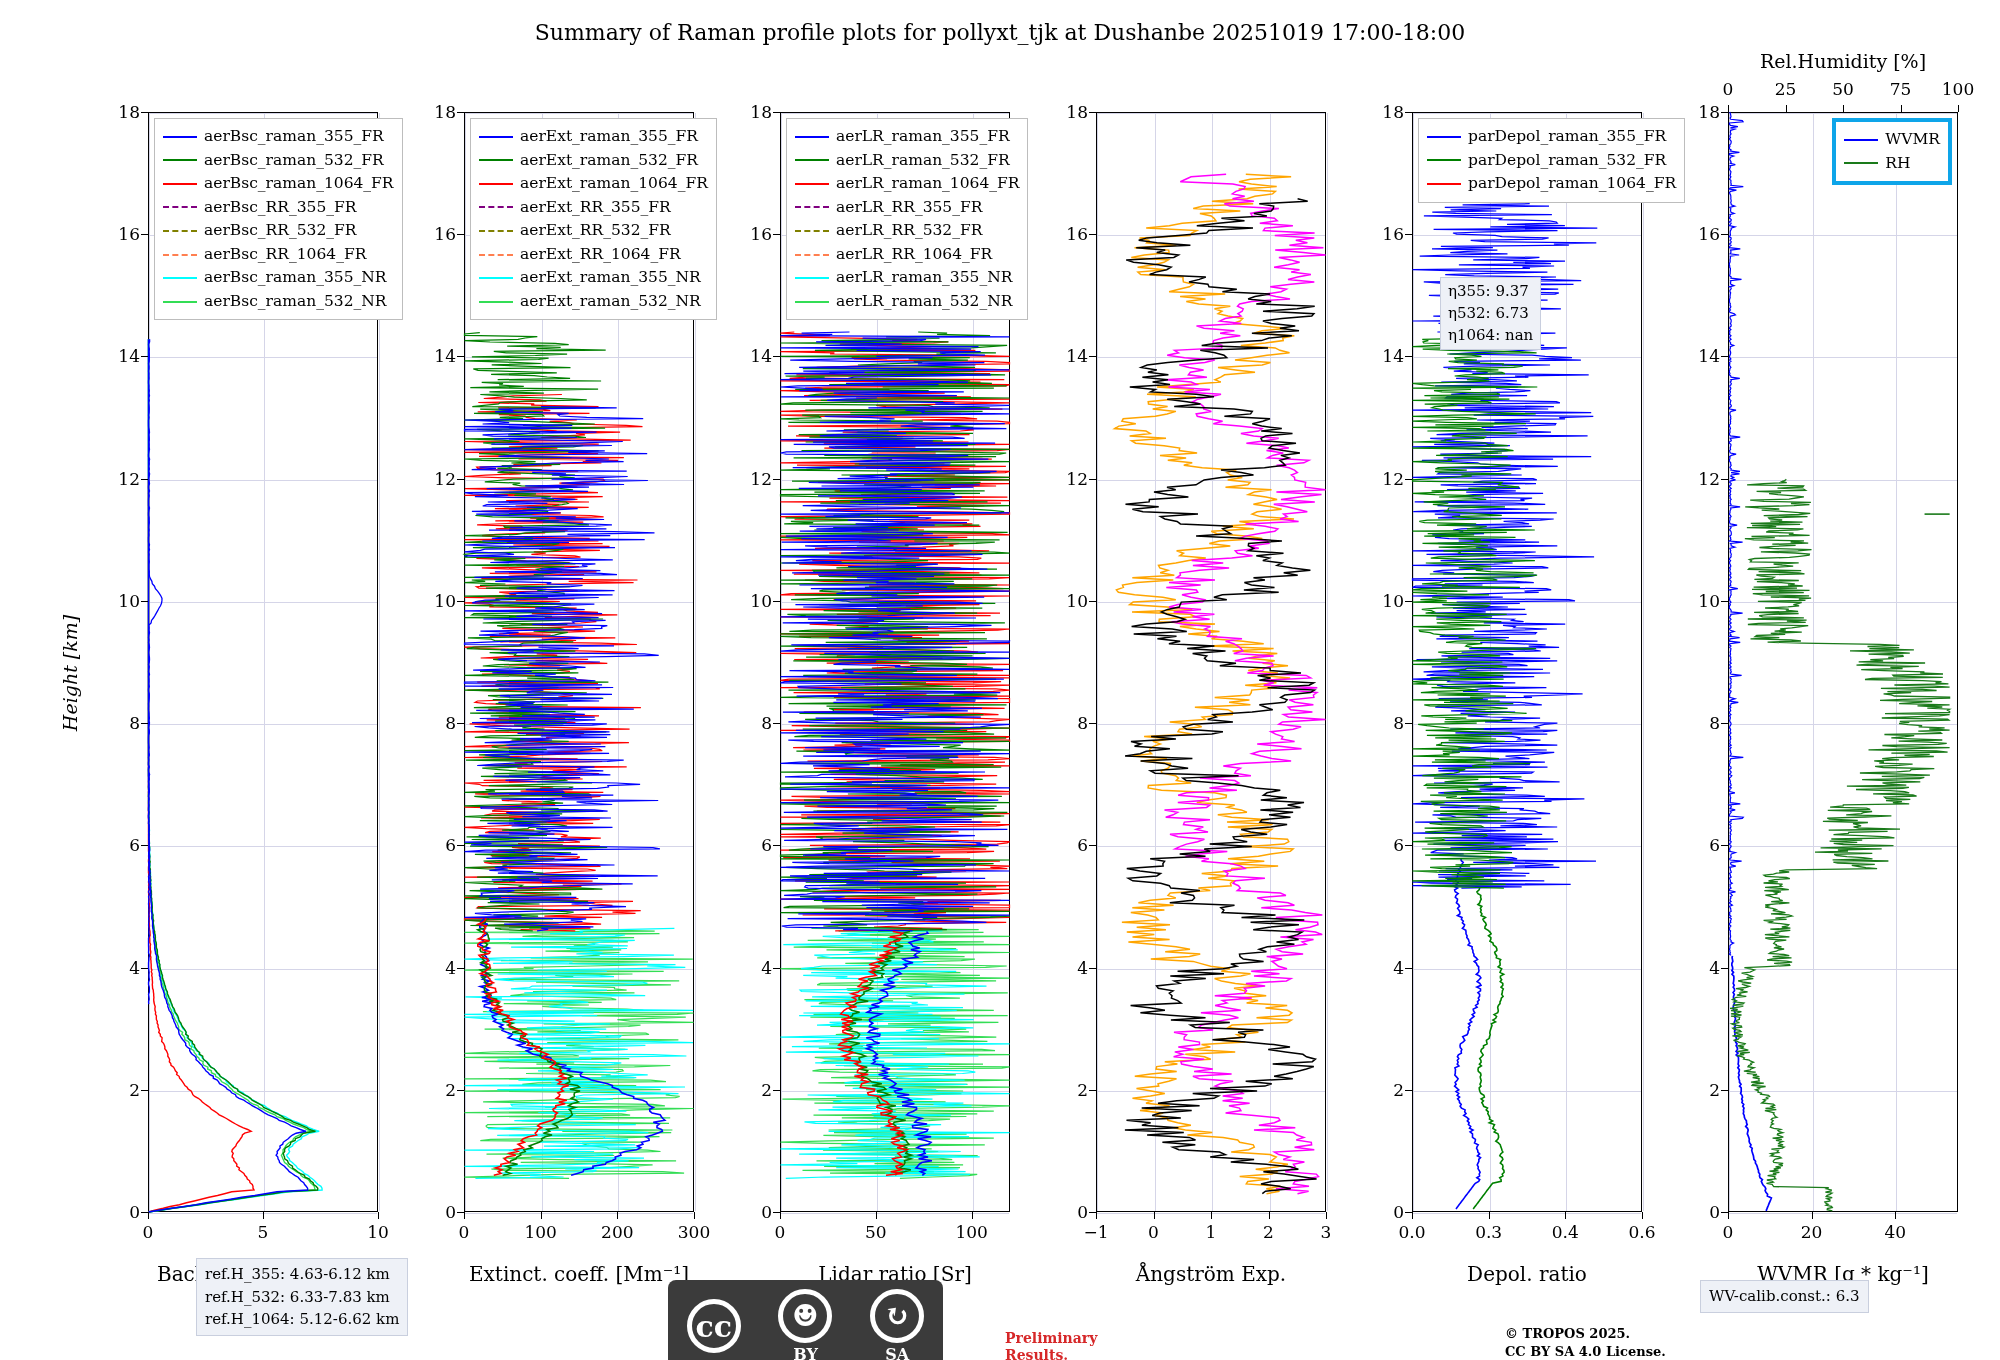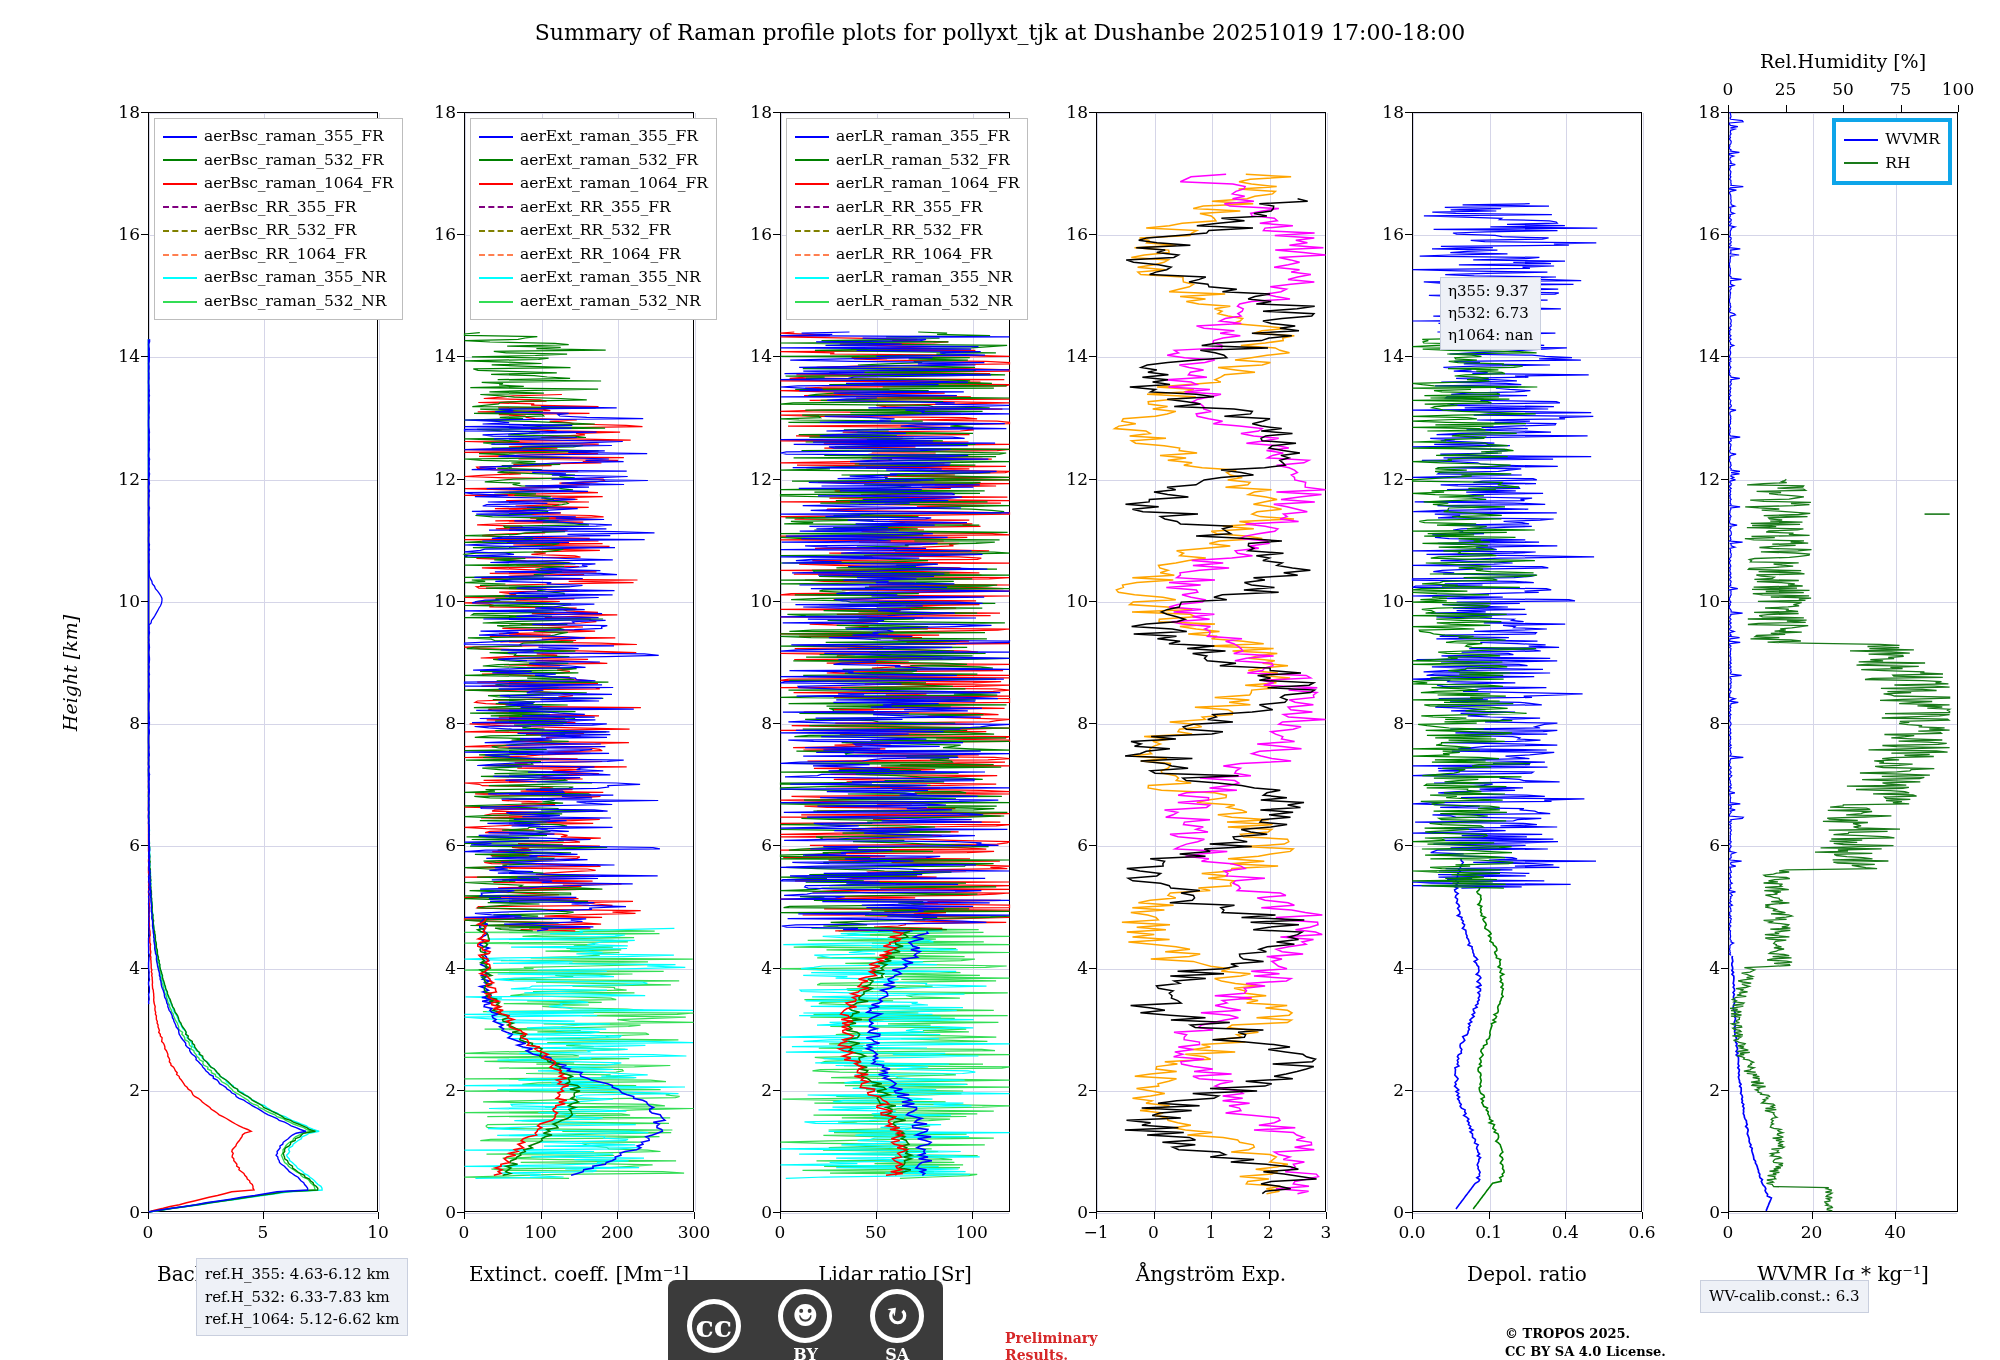--- a/index.html
+++ b/index.html
@@ -407,20 +407,34 @@
       <div class="grid-line-h" style="top: 366.667px;"></div>
       <div class="grid-line-h" style="top: 244.444px;"></div>
       <div class="grid-line-h" style="top: 122.222px;"></div>
       <div class="grid-line-h" style="top: 0px;"></div>
       <div class="grid-line-v" style="left: 0px;"></div>
       <div class="grid-line-v" style="left: 76.6667px;"></div>
       <div class="grid-line-v" style="left: 153.333px;"></div>
       <div class="grid-line-v" style="left: 230px;"></div>
     </div>
   <div class="xlabel">Depol. ratio</div>
+  <div class="legend" id="leg5">
+      <div class="row">
+        <span class="swatch" style="border-top-color: rgb(0, 0, 255); border-top-style: solid;"></span>
+        <span class="lbl">parDepol_raman_355_FR</span>
+      </div>
+      <div class="row">
+        <span class="swatch" style="border-top-color: rgb(0, 128, 0); border-top-style: solid;"></span>
+        <span class="lbl">parDepol_raman_532_FR</span>
+      </div>
+      <div class="row">
+        <span class="swatch" style="border-top-color: rgb(255, 0, 0); border-top-style: solid;"></span>
+        <span class="lbl">parDepol_raman_1064_FR</span>
+      </div>
+    </div>
   <svg class="series" id="svg5" width="230" height="1100">
       <path d="M44.0,1096.9 L45.4,1095.1 L46.7,1093.3 L48.1,1091.4 L49.5,1089.6 L50.9,1087.8 L52.3,1085.9 L53.6,1084.1 L55.0,1082.3 L56.4,1080.4 L57.8,1078.6 L59.2,1076.8 L60.5,1074.9 L61.9,1073.1 L63.3,1071.3 L66.7,1069.4 L67.7,1067.6 L64.8,1065.8 L67.6,1063.9 L67.2,1062.1 L68.1,1060.3 L67.1,1058.4 L66.0,1056.6 L66.3,1054.8 L65.2,1052.9 L66.0,1051.1 L66.9,1049.3 L66.8,1047.4 L68.5,1045.6 L65.4,1043.8 L67.6,1041.9 L65.9,1040.1 L65.7,1038.3 L64.6,1036.4 L65.1,1034.6 L66.2,1032.8 L62.5,1030.9 L63.3,1029.1 L63.4,1027.3 L60.5,1025.4 L60.5,1023.6 L60.5,1021.8 L58.1,1019.9 L61.0,1018.1 L57.5,1016.3 L58.7,1014.4 L56.4,1012.6 L57.1,1010.8 L55.3,1008.9 L56.8,1007.1 L54.9,1005.3 L51.7,1003.4 L54.0,1001.6 L52.7,999.8 L53.1,997.9 L49.5,996.1 L48.1,994.3 L49.2,992.4 L47.5,990.6 L47.3,988.8 L45.6,986.9 L47.6,985.1 L45.1,983.3 L46.7,981.4 L44.0,979.6 L46.7,977.8 L44.6,975.9 L42.6,974.1 L44.1,972.3 L43.1,970.4 L45.0,968.6 L46.1,966.8 L44.5,964.9 L42.8,963.1 L43.3,961.3 L43.3,959.4 L43.5,957.6 L42.9,955.8 L46.9,953.9 L45.2,952.1 L46.1,950.3 L45.3,948.4 L46.7,946.6 L45.4,944.8 L46.4,942.9 L49.4,941.1 L49.1,939.3 L49.8,937.4 L48.3,935.6 L48.0,933.8 L48.4,931.9 L51.0,930.1 L52.8,928.3 L51.7,926.4 L50.7,924.6 L55.0,922.8 L56.0,920.9 L56.2,919.1 L57.4,917.3 L56.4,915.4 L58.0,913.6 L56.5,911.8 L59.7,909.9 L57.9,908.1 L59.6,906.3 L62.1,904.4 L60.2,902.6 L62.8,900.8 L61.6,898.9 L61.2,897.1 L65.1,895.3 L63.6,893.4 L66.1,891.6 L65.5,889.8 L67.2,887.9 L66.3,886.1 L67.6,884.3 L67.6,882.4 L65.9,880.6 L68.5,878.8 L68.5,876.9 L64.8,875.1 L69.0,873.3 L67.8,871.4 L65.1,869.6 L67.0,867.8 L68.9,865.9 L67.7,864.1 L64.3,862.3 L66.5,860.4 L67.0,858.6 L66.6,856.8 L66.7,854.9 L65.0,853.1 L64.4,851.3 L62.2,849.4 L65.6,847.6 L64.2,845.8 L61.9,843.9 L61.9,842.1 L60.9,840.3 L60.9,838.4 L60.0,836.6 L60.1,834.8 L56.1,832.9 L57.8,831.1 L56.9,829.3 L56.4,827.4 L54.8,825.6 L55.1,823.8 L54.0,821.9 L54.0,820.1 L53.8,818.3 L50.4,816.4 L52.0,814.6 L52.6,812.8 L50.4,810.9 L51.3,809.1 L49.4,807.3 L50.0,805.4 L45.4,803.6 L47.9,801.8 L47.9,799.9 L46.9,798.1 L45.6,796.3 L47.5,794.4 L46.6,792.6 L44.4,790.8 L45.3,788.9 L45.5,787.1 L43.3,785.3 L44.0,783.4 L46.1,781.6 L43.2,779.8 L42.6,777.9 L45.6,776.1 L42.0,774.3 L44.9,772.4 L46.2,770.6 L43.8,768.8 L43.7,766.9 L45.5,765.1 L45.5,763.3 L46.0,761.4 L48.2,759.6 L46.7,757.8 L48.2,755.9 L48.9,754.1 L49.8,752.3 L51.2,750.4 L49.2,748.6 L49.0,746.8" fill="none" stroke="#0000ff" stroke-width="1.6"></path>
       <path d="M61.2,1096.9 L62.6,1095.1 L64.0,1093.3 L65.4,1091.4 L66.8,1089.6 L68.1,1087.8 L69.5,1085.9 L70.9,1084.1 L72.3,1082.3 L73.7,1080.4 L75.0,1078.6 L76.4,1076.8 L77.8,1074.9 L79.2,1073.1 L80.6,1071.3 L89.1,1069.4 L89.1,1067.6 L87.7,1065.8 L90.9,1063.9 L90.2,1062.1 L92.1,1060.3 L91.9,1058.4 L90.5,1056.6 L91.0,1054.8 L90.6,1052.9 L88.3,1051.1 L89.5,1049.3 L90.9,1047.4 L90.2,1045.6 L87.8,1043.8 L88.7,1041.9 L90.9,1040.1 L90.0,1038.3 L89.5,1036.4 L88.7,1034.6 L88.3,1032.8 L86.4,1030.9 L83.8,1029.1 L85.8,1027.3 L86.6,1025.4 L86.5,1023.6 L85.9,1021.8 L82.2,1019.9 L83.7,1018.1 L80.9,1016.3 L81.6,1014.4 L82.5,1012.6 L77.2,1010.8 L80.6,1008.9 L77.5,1007.1 L77.8,1005.3 L76.8,1003.4 L75.8,1001.6 L76.3,999.8 L74.2,997.9 L75.5,996.1 L71.7,994.3 L70.9,992.4 L69.8,990.6 L71.4,988.8 L69.1,986.9 L72.4,985.1 L71.9,983.3 L68.9,981.4 L68.0,979.6 L67.4,977.8 L67.2,975.9 L69.0,974.1 L68.0,972.3 L68.8,970.4 L69.2,968.6 L68.6,966.8 L68.2,964.9 L69.0,963.1 L68.6,961.3 L66.3,959.4 L66.0,957.6 L66.4,955.8 L69.4,953.9 L67.4,952.1 L69.1,950.3 L68.9,948.4 L67.7,946.6 L69.6,944.8 L71.2,942.9 L70.0,941.1 L68.8,939.3 L69.4,937.4 L71.6,935.6 L71.5,933.8 L75.1,931.9 L74.7,930.1 L74.4,928.3 L77.2,926.4 L77.5,924.6 L78.2,922.8 L77.8,920.9 L78.1,919.1 L78.7,917.3 L79.3,915.4 L80.0,913.6 L79.4,911.8 L83.5,909.9 L80.9,908.1 L83.7,906.3 L84.6,904.4 L82.1,902.6 L85.7,900.8 L86.3,898.9 L86.0,897.1 L85.7,895.3 L86.4,893.4 L88.0,891.6 L88.0,889.8 L89.0,887.9 L89.3,886.1 L91.1,884.3 L89.7,882.4 L90.3,880.6 L90.4,878.8 L91.3,876.9 L89.0,875.1 L90.8,873.3 L90.8,871.4 L88.2,869.6 L89.7,867.8 L88.4,865.9 L88.4,864.1 L91.7,862.3 L88.0,860.4 L88.7,858.6 L89.7,856.8 L86.1,854.9 L88.1,853.1 L88.1,851.3 L87.7,849.4 L88.7,847.6 L84.3,845.8 L84.7,843.9 L83.3,842.1 L82.7,840.3 L84.9,838.4 L84.8,836.6 L83.9,834.8 L81.3,832.9 L81.0,831.1 L77.9,829.3 L78.8,827.4 L78.9,825.6 L76.5,823.8 L79.1,821.9 L78.0,820.1 L76.2,818.3 L72.9,816.4 L73.0,814.6 L74.3,812.8 L73.6,810.9 L71.8,809.1 L70.9,807.3 L73.4,805.4 L69.1,803.6 L69.9,801.8 L68.5,799.9 L69.2,798.1 L68.4,796.3 L69.8,794.4 L65.9,792.6 L67.7,790.8 L68.3,788.9 L69.2,787.1 L68.6,785.3 L68.8,783.4 L66.0,781.6 L64.9,779.8 L67.1,777.9 L67.7,776.1" fill="none" stroke="#008000" stroke-width="1.6"></path>
       <path d="M49.4,776.1 L109.7,774.9 L0.5,773.7 L158.7,772.4 L19.2,771.2 L0.5,770.0 L132.3,768.8 L35.1,767.6 L60.1,766.3 L26.5,765.1 L113.8,763.9 L26.1,762.7 L117.4,761.4 L69.2,760.2 L26.9,759.0 L100.4,757.8 L33.6,756.6 L147.4,755.3 L102.9,754.1 L141.5,752.9 L121.3,751.7 L61.2,750.4 L184.0,749.2 L76.9,748.0 L105.1,746.8 L100.3,745.6 L59.8,744.3 L32.6,743.1 L51.7,741.9 L18.7,740.7 L22.0,739.4 L25.3,738.2 L135.9,737.0 L38.5,735.8 L85.5,734.6 L113.6,733.3 L21.4,732.1 L108.3,730.9 L146.0,729.7 L32.7,728.4 L141.4,727.2 L31.1,726.0 L114.9,724.8 L49.7,723.6 L130.2,722.3 L0.5,721.1 L57.4,719.9 L93.6,718.7 L54.3,717.4 L32.4,716.2 L145.2,715.0 L88.4,713.8 L124.9,712.6 L111.5,711.3 L3.1,710.1 L101.4,708.9 L105.4,707.7 L129.3,706.4 L43.8,705.2 L38.8,704.0 L20.5,702.8 L138.2,701.6 L125.7,700.3 L122.8,699.1 L107.6,697.9 L112.0,696.7 L28.2,695.4 L67.8,694.2 L39.0,693.0 L0.5,691.8 L23.0,690.6 L139.5,689.3 L132.2,688.1 L172.4,686.9 L49.0,685.7 L132.8,684.4 L114.6,683.2 L46.2,682.0 L26.2,680.8 L45.2,679.6 L103.1,678.3 L67.6,677.1 L111.0,675.9 L60.9,674.7 L72.3,673.4 L80.7,672.2 L22.0,671.0 L147.6,669.8 L111.7,668.6 L107.4,667.3 L87.5,666.1 L93.1,664.9 L0.5,663.7 L34.7,662.4 L119.5,661.2 L121.2,660.0 L26.4,658.8 L51.8,657.6 L25.9,656.3 L135.5,655.1 L0.5,653.9 L117.9,652.7 L81.0,651.4 L132.9,650.2 L84.9,649.0 L53.5,647.8 L117.4,646.6 L104.8,645.3 L93.5,644.1 L117.8,642.9 L130.7,641.7 L142.2,640.4 L39.8,639.2 L134.8,638.0 L46.2,636.8 L60.7,635.6 L73.7,634.3 L145.3,633.1 L102.6,631.9 L31.0,630.7 L104.1,629.4 L128.5,628.2 L106.3,627.0 L107.9,625.8 L100.7,624.6 L52.4,623.3 L135.3,622.1 L43.4,620.9 L131.2,619.7 L145.3,618.4 L38.2,617.2 L128.1,616.0 L123.2,614.8 L127.4,613.6 L132.2,612.3 L145.4,611.1 L73.0,609.9 L87.9,608.7 L91.2,607.4 L128.1,606.2 L78.3,605.0 L55.7,603.8 L75.8,602.6 L48.6,601.3 L103.1,600.1 L39.1,598.9 L73.5,597.7 L56.3,596.4 L23.3,595.2 L26.4,594.0 L129.8,592.8 L120.0,591.6 L107.8,590.3 L38.0,589.1 L75.9,587.9 L26.7,586.7 L120.0,585.4 L111.7,584.2 L148.1,583.0 L170.6,581.8 L111.9,580.6 L51.0,579.3 L57.4,578.1 L69.6,576.9 L134.4,575.7 L30.7,574.4 L25.0,573.2 L44.4,572.0 L103.3,570.8 L35.9,569.6 L37.4,568.3 L0.5,567.1 L39.9,565.9 L122.2,564.7 L14.6,563.4 L22.5,562.2 L138.1,561.0 L11.6,559.8 L32.7,558.6 L131.0,557.3 L54.0,556.1 L19.9,554.9 L115.5,553.7 L107.1,552.4 L29.0,551.2 L93.9,550.0 L145.2,548.8 L4.5,547.6 L138.2,546.3 L48.6,545.1 L29.5,543.9 L101.4,542.7 L96.5,541.4 L49.6,540.2 L128.8,539.0 L121.6,537.8 L57.2,536.6 L147.1,535.3 L116.7,534.1 L133.6,532.9 L105.0,531.7 L68.3,530.4 L125.5,529.2 L63.4,528.0 L24.4,526.8 L96.9,525.6 L27.7,524.3 L32.5,523.1 L123.2,521.9 L124.3,520.7 L62.1,519.4 L103.4,518.2 L134.9,517.0 L101.7,515.8 L103.1,514.6 L91.0,513.3 L153.2,512.1 L71.8,510.9 L111.6,509.7 L99.7,508.4 L102.0,507.2 L64.1,506.0 L24.4,504.8 L60.0,503.6 L114.6,502.3 L19.1,501.1 L73.7,499.9 L44.6,498.7 L113.2,497.4 L40.9,496.2 L95.9,495.0 L54.5,493.8 L30.3,492.6 L107.8,491.3 L44.6,490.1 L163.0,488.9 L157.0,487.7 L27.1,486.4 L90.8,485.2 L0.5,484.0 L47.3,482.8 L76.7,481.6 L126.7,480.3 L112.5,479.1 L139.2,477.9 L134.3,476.7 L0.5,475.4 L3.5,474.2 L70.5,473.0 L32.7,471.8 L121.8,470.6 L102.1,469.3 L0.5,468.1 L0.5,466.9 L102.1,465.7 L118.3,464.4 L124.2,463.2 L31.1,462.0 L42.2,460.8 L21.3,459.6 L30.3,458.3 L60.4,457.1 L136.3,455.9 L130.0,454.7 L0.5,453.4 L82.1,452.2 L100.6,451.0 L78.7,449.8 L28.6,448.6 L56.1,447.3 L88.4,446.1 L182.1,444.9 L109.8,443.7 L14.5,442.4 L101.6,441.2 L123.7,440.0 L0.5,438.8 L84.7,437.6 L79.2,436.3 L63.8,435.1 L145.3,433.9 L58.9,432.7 L25.8,431.4 L127.1,430.2 L46.7,429.0 L113.3,427.8 L37.2,426.6 L23.0,425.3 L31.3,424.1 L20.3,422.9 L72.0,421.7 L47.4,420.4 L51.1,419.2 L41.1,418.0 L49.3,416.8 L84.5,415.6 L119.8,414.3 L34.6,413.1 L117.1,411.9 L110.1,410.7 L91.6,409.4 L128.4,408.2 L141.7,407.0 L26.0,405.8 L44.2,404.6 L48.1,403.3 L22.8,402.1 L144.8,400.9 L1.2,399.7 L31.0,398.4 L116.3,397.2 L69.1,396.0 L49.1,394.8 L25.5,393.6 L133.2,392.3 L102.1,391.1 L2.7,389.9 L112.5,388.7 L108.5,387.4 L120.1,386.2 L61.9,385.0 L51.1,383.8 L61.2,382.6 L131.1,381.3 L54.2,380.1 L103.8,378.9 L35.1,377.7 L107.5,376.4 L106.6,375.2 L46.0,374.0 L28.7,372.8 L124.0,371.6 L61.3,370.3 L70.8,369.1 L124.8,367.9 L121.1,366.7 L0.5,365.4 L60.2,364.2 L109.7,363.0 L25.9,361.8 L27.7,360.6 L86.4,359.3 L96.6,358.1 L109.2,356.9 L25.6,355.7 L145.8,354.4 L85.9,353.2 L68.6,352.0 L65.8,350.8 L41.3,349.6 L9.9,348.3 L141.1,347.1 L31.5,345.9 L179.2,344.7 L47.4,343.4 L28.3,342.2 L85.9,341.0 L73.6,339.8 L94.2,338.6 L92.6,337.3 L39.4,336.1 L0.5,334.9 L97.9,333.7 L22.2,332.4 L82.4,331.2 L61.2,330.0 L28.7,328.8 L42.9,327.6 L18.2,326.3 L96.5,325.1 L175.6,323.9 L24.6,322.7 L48.7,321.4 L139.0,320.2 L105.3,319.0 L54.5,317.8 L115.8,316.6 L69.6,315.3 L99.6,314.1 L143.1,312.9 L143.8,311.7 L82.5,310.4 L117.9,309.2 L65.1,308.0 L153.1,306.8 L147.3,305.6 L181.3,304.3 L61.7,303.1 L76.2,301.9 L179.2,300.7 L102.0,299.4 L0.5,298.2 L136.2,297.0 L52.7,295.8 L141.9,294.6 L35.0,293.3 L42.6,292.1 L147.9,290.9 L144.2,289.7 L68.5,288.4 L71.6,287.2 L33.7,286.0 L35.1,284.8 L115.1,283.6 L39.2,282.3 L55.6,281.1 L103.3,279.9 L118.4,278.7 L97.7,277.4 L83.9,276.2 L105.9,275.0 L23.1,273.8 L109.3,272.6 L94.0,271.3 L29.3,270.1 L104.9,268.9 L82.4,267.7 L44.1,266.4 L116.4,265.2 L103.0,264.0 L176.7,262.8 L60.4,261.6 L75.7,260.3 L41.8,259.1 L59.6,257.9 L50.6,256.7 L31.4,255.4 L63.9,254.2 L138.1,253.0 L51.8,251.8 L68.0,250.6 L42.3,249.3 L168.9,248.1 L127.1,246.9 L160.0,245.7 L133.1,244.4 L120.0,243.2 L37.5,242.0 L59.0,240.8 L91.9,239.6 L109.9,238.3 L131.7,237.1 L154.9,235.9 L53.6,234.7 L132.2,233.4 L112.7,232.2 L57.2,231.0 L96.8,229.8 L117.2,228.6 L31.6,227.3 L106.1,226.1 L99.7,224.9 L55.6,223.7 L81.0,222.4 L143.4,221.2 L25.4,220.0 L79.3,218.8 L115.7,217.6 L79.3,216.3 L106.7,215.1 L122.6,213.9 L93.6,212.7 L26.5,211.4 L95.1,210.2 L0.5,209.0 L127.2,207.8 L70.0,206.6 L71.2,205.3 L21.3,204.1 L96.2,202.9 L35.8,201.7 L50.0,200.4 L125.0,199.2 L73.2,198.0 L148.9,196.8 L102.1,195.6 L36.3,194.3 L58.8,193.1 L66.7,191.9 L108.9,190.7 L35.5,189.4 L135.6,188.2 L38.6,187.0 L120.0,185.8 L48.7,184.6 L16.9,183.3 L143.0,182.1 L146.8,180.9 L98.8,179.7 L88.2,178.4 L146.2,177.2 L92.1,176.0 L72.4,174.8 L64.4,173.6 L161.5,172.3 L28.6,171.1 L11.8,169.9 L169.2,168.7 L129.1,167.4 L98.2,166.2 L144.0,165.0 L62.3,163.8 L33.2,162.6 L74.3,161.3 L135.4,160.1 L47.1,158.9 L0.5,157.7 L117.9,156.4 L110.5,155.2 L142.1,154.0 L46.9,152.8 L139.0,151.6 L101.3,150.3 L153.0,149.1 L61.2,147.9 L114.2,146.7 L127.4,145.4 L7.7,144.2 L37.1,143.0 L95.5,141.8 L38.3,140.6 L55.4,139.3 L85.4,138.1 L20.0,136.9 L80.9,135.7 L28.9,134.4 L156.9,133.2 L141.9,132.0 L184.3,130.8 L72.7,129.6 L58.7,128.3 L130.4,127.1 L136.6,125.9 L90.1,124.7 L83.1,123.4 L44.6,122.2 L41.0,121.0 L74.4,119.8 L145.5,118.6 L21.6,117.3 L185.3,116.1 L78.4,114.9 L152.9,113.7 L95.0,112.4 L145.3,111.2 L144.3,110.0 L137.4,108.8 L87.6,107.6 L89.6,106.3 L52.6,105.1 L11.9,103.9 L139.9,102.7 L43.6,101.4 L20.3,100.2 L84.3,99.0 L38.6,97.8 L89.1,96.6 L32.8,95.3 L137.0,94.1 L50.6,92.9 L117.7,91.7" fill="none" stroke="#0000ff" stroke-width="1.25"></path>
       <path d="M91.9,776.1 L45.7,774.9 L9.6,773.7 L93.6,772.4 L40.5,771.2 L80.8,770.0 L0.5,768.8 L84.9,767.6 L33.3,766.3 L71.9,765.1 L62.7,763.9 L39.5,762.7 L88.0,761.4 L24.9,760.2 L0.5,759.0 L88.3,757.8 L29.6,756.6 L18.1,755.3 L58.1,754.1 L43.5,752.9 L96.7,751.7 L101.3,750.4 L84.3,749.2 L66.8,748.0 L18.4,746.8 L93.0,745.6 L74.5,744.3 L13.1,743.1 L52.7,741.9 L100.0,740.7 L74.1,739.4 L51.9,738.2 L9.9,737.0 L87.0,735.8 L99.6,734.6 L54.7,733.3 L15.5,732.1 L82.2,730.9 L0.5,729.7 L33.2,728.4 L29.9,727.2 L12.9,726.0 L71.2,724.8 L75.1,723.6 L74.0,722.3 L20.9,721.1 L13.2,719.9 L37.2,718.7 L57.1,717.4 L12.6,716.2 L71.1,715.0 L69.0,713.8 L30.0,712.6 L17.6,711.3 L56.9,710.1 L94.1,708.9 L29.5,707.7 L27.0,706.4 L65.5,705.2 L75.8,704.0 L56.3,702.8 L28.2,701.6 L94.9,700.3 L21.6,699.1 L87.9,697.9 L66.0,696.7 L87.7,695.4 L77.2,694.2 L22.9,693.0 L19.6,691.8 L32.6,690.6 L8.8,689.3 L90.7,688.1 L58.9,686.9 L34.2,685.7 L44.8,684.4 L18.1,683.2 L93.0,682.0 L32.0,680.8 L69.4,679.6 L55.4,678.3 L55.7,677.1 L14.7,675.9 L94.4,674.7 L12.9,673.4 L14.7,672.2 L80.2,671.0 L32.5,669.8 L46.2,668.6 L66.3,667.3 L21.9,666.1 L109.5,664.9 L10.3,663.7 L26.3,662.4 L42.0,661.2 L47.3,660.0 L47.3,658.8 L53.3,657.6 L30.3,656.3 L79.2,655.1 L60.1,653.9 L67.0,652.7 L118.4,651.4 L19.9,650.2 L73.6,649.0 L22.9,647.8 L87.0,646.6 L67.2,645.3 L0.5,644.1 L37.7,642.9 L31.0,641.7 L47.8,640.4 L30.7,639.2 L67.8,638.0 L0.5,636.8 L58.7,635.6 L43.8,634.3 L24.1,633.1 L29.7,631.9 L29.5,630.7 L92.7,629.4 L36.6,628.2 L84.1,627.0 L23.2,625.8 L79.4,624.6 L14.9,623.3 L91.6,622.1 L100.1,620.9 L57.9,619.7 L13.7,618.4 L72.0,617.2 L37.2,616.0 L26.2,614.8 L15.0,613.6 L6.1,612.3 L64.7,611.1 L32.5,609.9 L100.3,608.7 L33.2,607.4 L54.4,606.2 L20.9,605.0 L9.3,603.8 L58.4,602.6 L114.6,601.3 L91.2,600.1 L53.5,598.9 L64.9,597.7 L95.6,596.4 L77.8,595.2 L17.6,594.0 L12.3,592.8 L101.3,591.6 L32.0,590.3 L87.7,589.1 L0.5,587.9 L70.9,586.7 L58.2,585.4 L93.8,584.2 L25.6,583.0 L78.2,581.8 L8.9,580.6 L24.3,579.3 L66.3,578.1 L52.2,576.9 L19.5,575.7 L91.0,574.4 L75.6,573.2 L0.5,572.0 L15.2,570.8 L0.5,569.6 L20.3,568.3 L91.6,567.1 L18.4,565.9 L38.0,564.7 L91.2,563.4 L47.3,562.2 L98.2,561.0 L48.0,559.8 L36.2,558.6 L53.2,557.3 L55.1,556.1 L95.2,554.9 L87.3,553.7 L0.5,552.4 L48.8,551.2 L90.4,550.0 L0.5,548.8 L22.5,547.6 L45.6,546.3 L35.9,545.1 L88.1,543.9 L76.3,542.7 L34.6,541.4 L26.2,540.2 L52.1,539.0 L88.2,537.8 L124.1,536.6 L60.1,535.3 L53.8,534.1 L55.4,532.9 L70.3,531.7 L34.0,530.4 L45.0,529.2 L93.7,528.0 L75.6,526.8 L46.6,525.6 L61.6,524.3 L33.0,523.1 L21.5,521.9 L18.1,520.7 L7.9,519.4 L7.3,518.2 L62.5,517.0 L36.7,515.8 L0.5,514.6 L78.3,513.3 L38.2,512.1 L24.8,510.9 L89.4,509.7 L49.3,508.4 L24.3,507.2 L67.7,506.0 L80.1,504.8 L0.5,503.6 L94.7,502.3 L13.6,501.1 L22.1,499.9 L19.4,498.7 L9.8,497.4 L25.0,496.2 L74.3,495.0 L76.4,493.8 L31.3,492.6 L78.8,491.3 L0.5,490.1 L34.8,488.9 L8.4,487.7 L34.8,486.4 L20.2,485.2 L47.3,484.0 L77.1,482.8 L24.9,481.6 L0.5,480.3 L55.4,479.1 L0.5,477.9 L9.2,476.7 L107.9,475.4 L29.9,474.2 L45.8,473.0 L10.1,471.8 L28.0,470.6 L31.2,469.3 L85.3,468.1 L81.0,466.9 L51.6,465.7 L114.3,464.4 L125.1,463.2 L17.8,462.0 L121.6,460.8 L78.3,459.6 L63.8,458.3 L71.1,457.1 L46.7,455.9 L79.3,454.7 L60.9,453.4 L34.2,452.2 L13.8,451.0 L83.3,449.8 L122.9,448.6 L58.7,447.3 L18.8,446.1 L26.6,444.9 L84.4,443.7 L77.7,442.4 L46.8,441.2 L48.2,440.0 L31.4,438.8 L82.5,437.6 L68.2,436.3 L26.7,435.1 L76.0,433.9 L60.8,432.7 L10.5,431.4 L78.0,430.2 L61.7,429.0 L69.0,427.8 L46.6,426.6 L103.5,425.3 L12.2,424.1 L62.1,422.9 L15.7,421.7 L94.8,420.4 L0.5,419.2 L122.8,418.0 L54.9,416.8 L67.5,415.6 L74.7,414.3 L25.0,413.1 L64.2,411.9 L12.5,410.7 L7.3,409.4 L15.3,408.2 L89.4,407.0 L60.0,405.8 L40.1,404.6 L89.8,403.3 L70.3,402.1 L53.7,400.9 L31.7,399.7 L36.2,398.4 L36.1,397.2 L36.8,396.0 L93.0,394.8 L36.3,393.6 L20.9,392.3 L36.3,391.1 L11.7,389.9 L39.9,388.7 L74.2,387.4 L59.5,386.2 L27.2,385.0 L71.9,383.8 L23.3,382.6 L0.5,381.3 L32.1,380.1 L19.6,378.9 L83.8,377.7 L56.4,376.4 L107.1,375.2 L98.5,374.0 L85.8,372.8 L88.6,371.6 L90.0,370.3 L0.5,369.1 L0.5,367.9 L19.4,366.7 L40.5,365.4 L59.7,364.2 L49.4,363.0 L99.3,361.8 L29.6,360.6 L23.1,359.3 L54.8,358.1 L23.4,356.9 L27.0,355.7 L86.5,354.4 L98.6,353.2 L72.0,352.0 L29.8,350.8 L0.5,349.6 L39.9,348.3 L35.6,347.1 L62.0,345.9 L95.7,344.7 L24.1,343.4 L64.4,342.2 L89.9,341.0 L69.2,339.8 L101.5,338.6 L94.0,337.3 L0.5,336.1 L62.8,334.9 L95.8,333.7 L75.9,332.4 L72.9,331.2 L0.5,330.0 L33.5,328.8 L33.2,327.6 L71.6,326.3 L73.1,325.1 L39.9,323.9 L48.3,322.7 L104.7,321.4 L72.5,320.2 L15.4,319.0 L73.5,317.8 L67.2,316.6 L0.5,315.3 L81.5,314.1 L23.4,312.9 L114.0,311.7 L34.6,310.4 L0.5,309.2 L27.5,308.0 L64.9,306.8 L54.9,305.6 L0.5,304.3 L41.8,303.1 L123.7,301.9 L87.5,300.7 L49.6,299.4 L30.9,298.2 L27.6,297.0 L19.8,295.8 L22.6,294.6 L45.4,293.3 L12.7,292.1 L79.5,290.9 L75.7,289.7 L0.5,288.4 L97.4,287.2 L18.5,286.0 L86.9,284.8 L12.4,283.6 L87.9,282.3 L84.7,281.1 L29.9,279.9 L22.0,278.7 L59.0,277.4 L0.5,276.2 L125.3,275.0 L22.1,273.8 L10.4,272.6 L0.5,271.3 L50.0,270.1 L77.5,268.9 L55.0,267.7 L76.7,266.4 L65.3,265.2 L42.7,264.0 L53.7,262.8 L92.9,261.6 L89.9,260.3 L64.3,259.1 L86.4,257.9 L36.0,256.7 L101.9,255.4 L110.7,254.2 L90.8,253.0 L91.2,251.8 L46.3,250.6 L36.7,249.3 L64.9,248.1 L43.7,246.9 L42.9,245.7 L69.5,244.4 L59.2,243.2 L35.2,242.0 L124.6,240.8 L107.1,239.6 L38.6,238.3 L10.7,237.1 L96.0,235.9 L0.5,234.7 L24.8,233.4 L59.5,232.2 L11.7,231.0 L11.0,229.8 L16.3,228.6 L10.3,227.3 L63.0,226.1" fill="none" stroke="#008000" stroke-width="1.25"></path>
     </svg>
   <div class="annot" style="left:28px;top:165px;">
     <div>η355: 9.37</div>
     <div>η532: 6.73</div>
     <div>η1064: nan</div>
@@ -441,21 +455,21 @@
     <div class="ytick" style="top: 366.667px;">12</div>
     <div class="ytickmark" style="top: 244.444px;"></div>
     <div class="ytick" style="top: 244.444px;">14</div>
     <div class="ytickmark" style="top: 122.222px;"></div>
     <div class="ytick" style="top: 122.222px;">16</div>
     <div class="ytickmark" style="top: 0px;"></div>
     <div class="ytick" style="top: 0px;">18</div>
     <div class="xtickmark" style="left: 0px; top: 1100px;"></div>
     <div class="xtick" style="left: 0px; top: 1100px;">0.0</div>
     <div class="xtickmark" style="left: 76.6667px; top: 1100px;"></div>
-    <div class="xtick" style="left: 76.6667px; top: 1100px;">0.1</div>
+    <div class="xtick" style="left: 76.6667px; top: 1100px;">0.3</div>
     <div class="xtickmark" style="left: 153.333px; top: 1100px;"></div>
     <div class="xtick" style="left: 153.333px; top: 1100px;">0.4</div>
     <div class="xtickmark" style="left: 230px; top: 1100px;"></div>
     <div class="xtick" style="left: 230px; top: 1100px;">0.6</div>
   </div>
 
 <div class="panel" id="p6" style="left:1728px;width:230px;">
   <div class="plotbox">
       <div class="grid-line-h" style="top: 1100px;"></div>
       <div class="grid-line-h" style="top: 977.778px;"></div>

